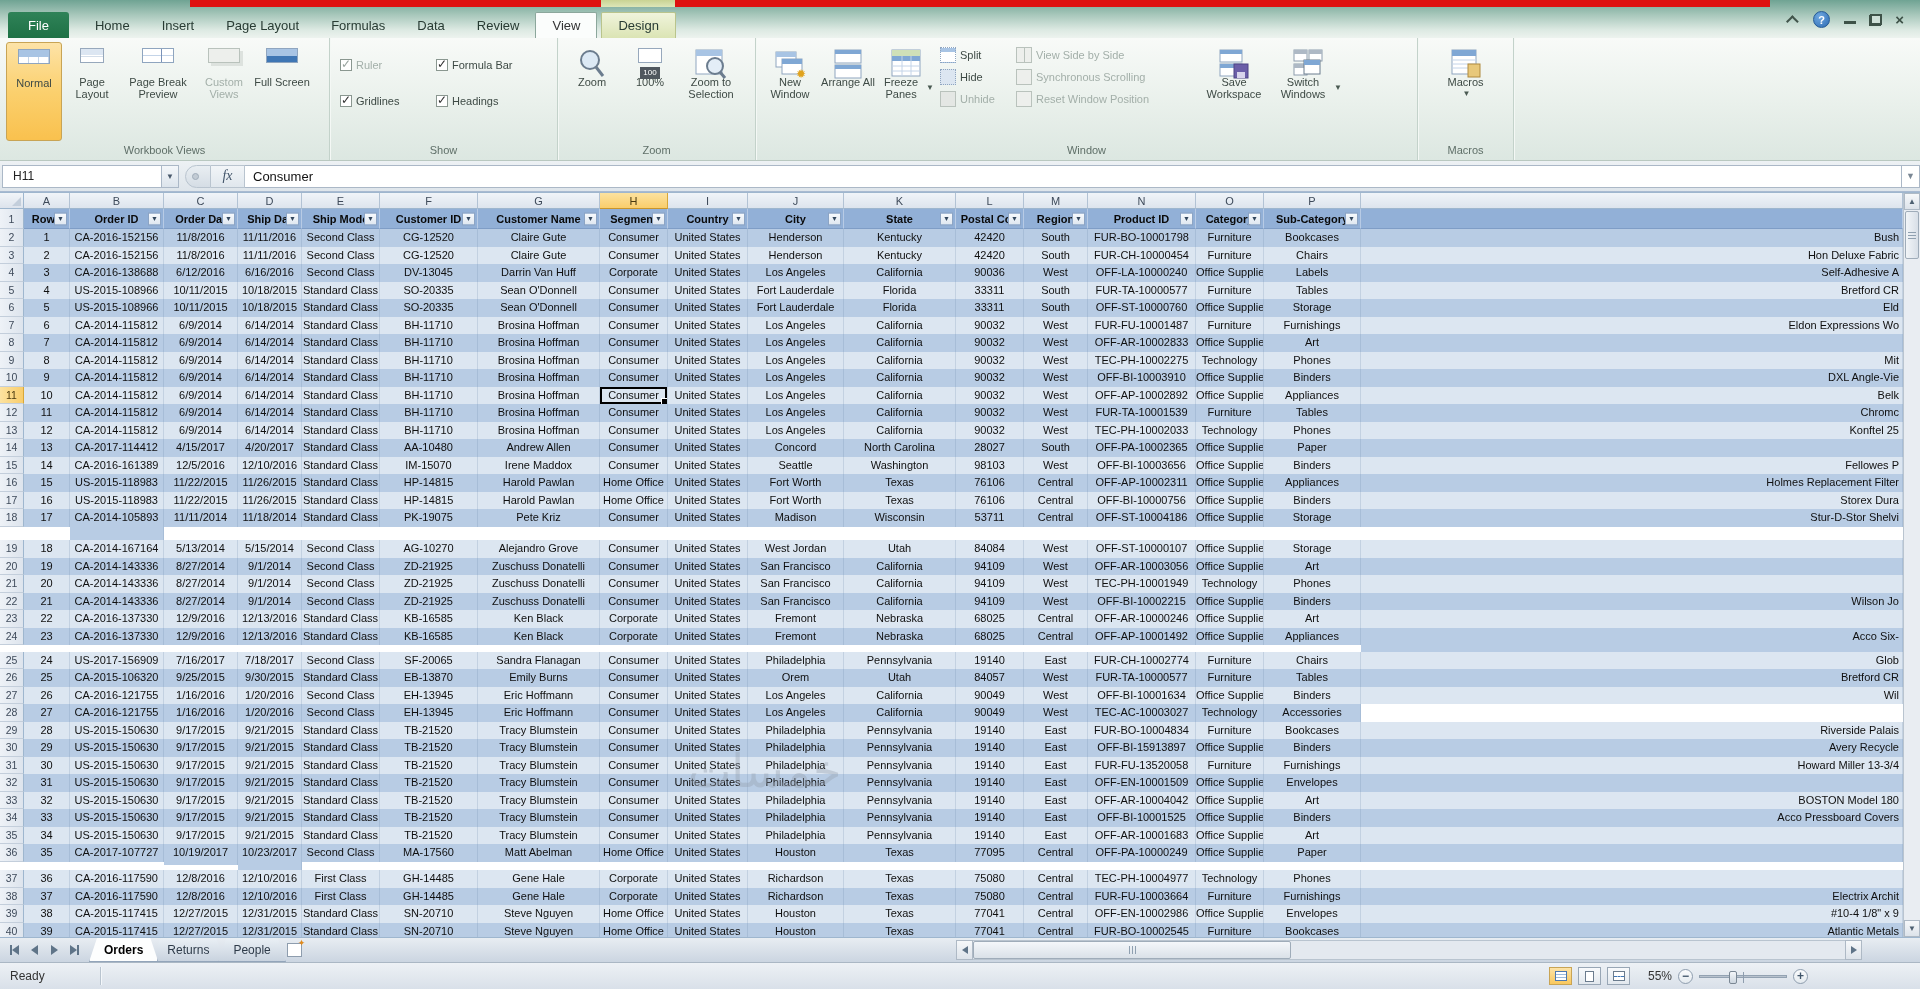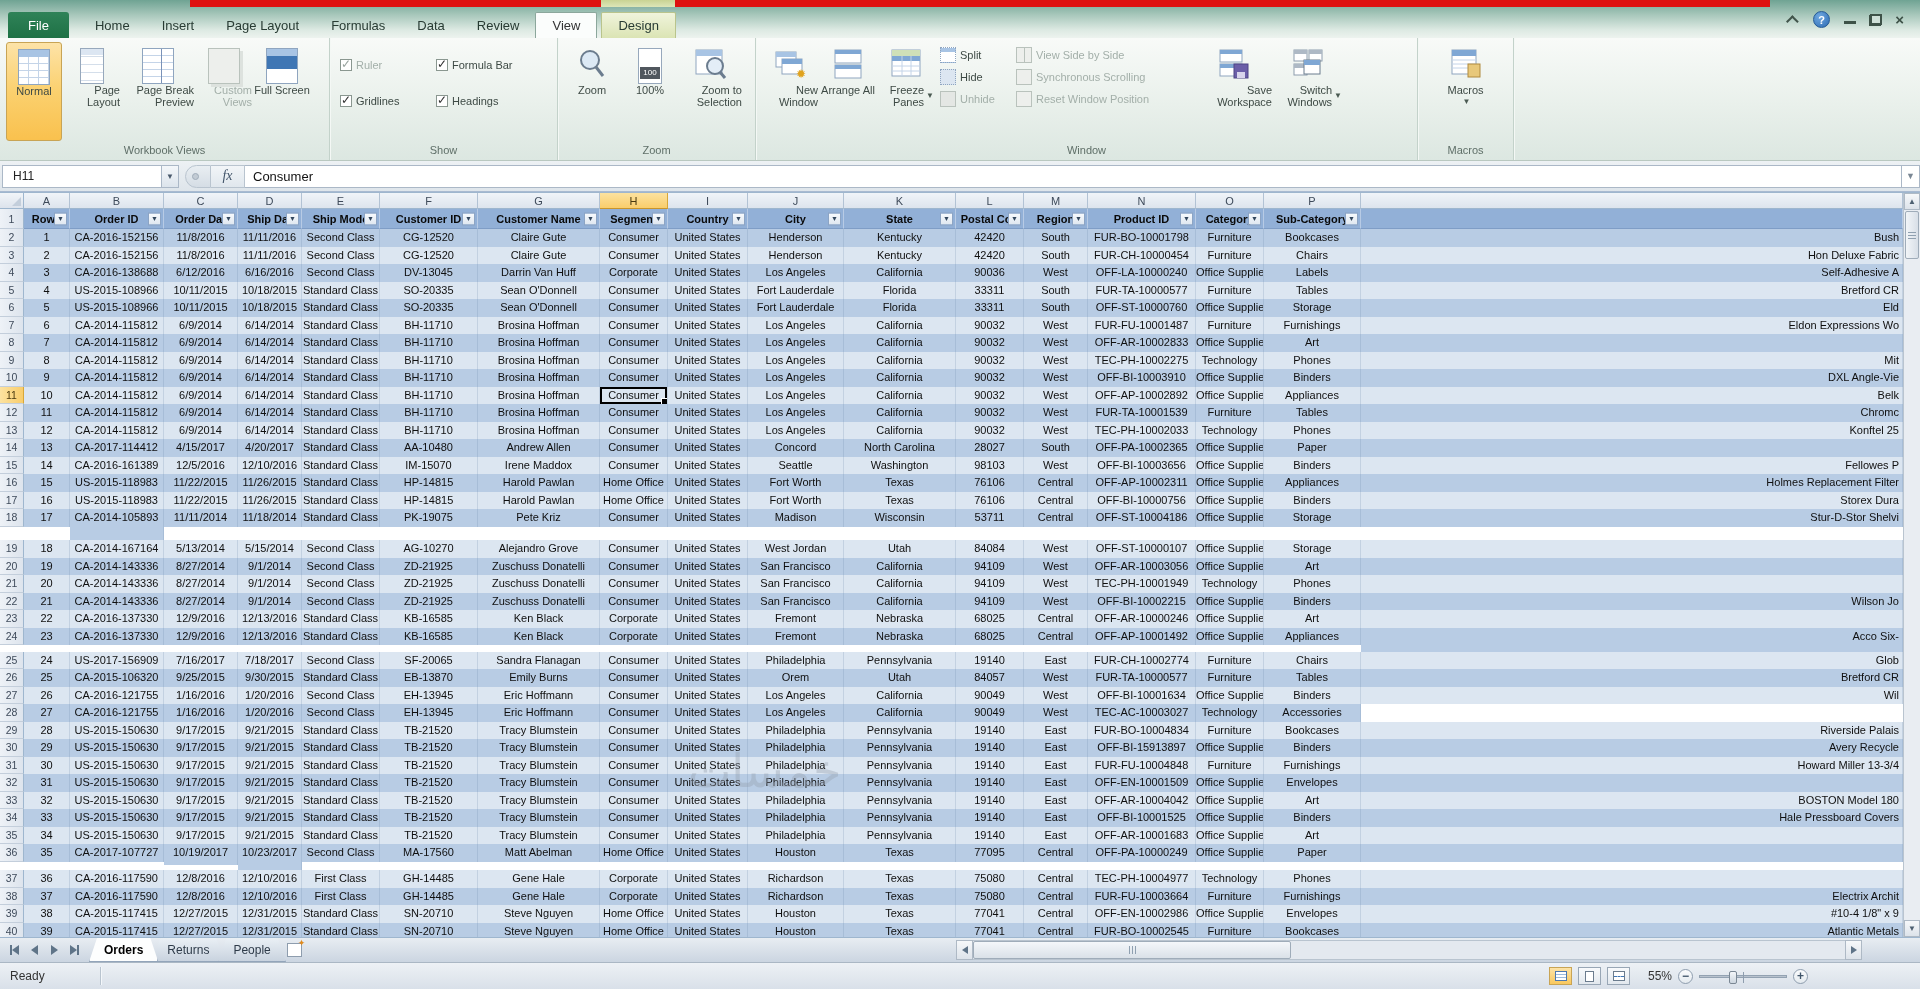--- a/index.html
+++ b/index.html
@@ -35,25 +35,25 @@
   .close-btn { color:#3E5248; font-size:15px; font-weight:bold; line-height:10px; }
 
   
   .ribbon { height:123px; flex:none; background:linear-gradient(180deg,#F8FAF8,#E9F0EB 55%,#DCE7E1);
     border-bottom:1px solid #B9C8C0; display:flex; }
   .grp { display:flex; flex-direction:column; border-right:1px solid #C3D2CA; box-shadow:1px 0 0 #F4F8F5; }
   .grp-body { flex:1; display:flex; align-items:stretch; padding:4px 6px 2px 6px; gap:2px; }
   .grp-label { height:17px; text-align:center; font-size:11px; color:#5F6F68; line-height:15px; }
   .bigbtn { width:56px; display:flex; flex-direction:column; align-items:center; justify-content:flex-start;
     padding-top:6px; border-radius:3px; font-size:11px; color:#3E4A45; text-align:center; line-height:12px; }
-  .bigbtn .cap { margin-top:0;text-align:right; }
+  .bigbtn .cap { margin-top:13px; }
   .bigbtn.sel { background:linear-gradient(180deg,#FDE3A7,#FBD06E 50%,#F9C14E);
     border:1px solid #C8A455; }
   .bigbtn.dis { color:#A3AFA9; }
-  .ic32 { width:32px; height:36px; position:relative; flex:none; }
+  .ic32 { width:32px; height:15px; position:relative; flex:none; }
   
   .ic-sheet { background:#fff; border:1px solid #8FA5BF;
     background-image:linear-gradient(180deg,#A8C4E4 0 7px,transparent 7px),
       repeating-linear-gradient(180deg,transparent 0 6px,#C4D4E8 6px 7px),
       repeating-linear-gradient(90deg,transparent 0 9px,#C4D4E8 9px 10px); }
   .ic-page { background:#fff; border:1px solid #97A8BC; width:24px !important; margin:0 auto;
     background-image:linear-gradient(180deg,#DCE6F2 0 6px,transparent 6px),
       repeating-linear-gradient(180deg,transparent 0 7px,#D4DEEA 7px 8px); }
   .ic-mag svg, .icsvg svg { display:block; }
   .smallrow { display:flex; align-items:center; gap:4px; font-size:11px; color:#3E4A45;
@@ -1060,21 +1060,21 @@
           <div class="dcell" style="width: 64px; height: 17.5px; line-height: 17.5px;">9/21/2015</div>
           <div class="dcell" style="width: 78px; height: 17.5px; line-height: 17.5px;">Standard Class</div>
           <div class="dcell" style="width: 98px; height: 17.5px; line-height: 17.5px;">TB-21520</div>
           <div class="dcell" style="width: 122px; height: 17.5px; line-height: 17.5px;">Tracy Blumstein</div>
           <div class="dcell" style="width: 68px; height: 17.5px; line-height: 17.5px;">Consumer</div>
           <div class="dcell" style="width: 80px; height: 17.5px; line-height: 17.5px;">United States</div>
           <div class="dcell" style="width: 96px; height: 17.5px; line-height: 17.5px;">Philadelphia</div>
           <div class="dcell" style="width: 112px; height: 17.5px; line-height: 17.5px;">Pennsylvania</div>
           <div class="dcell" style="width: 68px; height: 17.5px; line-height: 17.5px;">19140</div>
           <div class="dcell" style="width: 64px; height: 17.5px; line-height: 17.5px;">East</div>
-          <div class="dcell" style="width: 108px; height: 17.5px; line-height: 17.5px;">FUR-FU-10004848</div>
+          <div class="dcell" style="width: 108px; height: 17.5px; line-height: 17.5px;">FUR-FU-13520058</div>
           <div class="dcell" style="width: 68px; height: 17.5px; line-height: 17.5px;">Furniture</div>
           <div class="dcell" style="width: 97px; height: 17.5px; line-height: 17.5px;">Furnishings</div>
           <div class="dcell pn" style="width: 542px; height: 17.5px; line-height: 17.5px;">Howard Miller 13-3/4</div>
         </div>
         <div class="grow dark">
           <div class="rownum" style="width: 24px; height: 17.5px; line-height: 17.5px;">32</div>
           <div class="dcell" style="width: 46px; height: 17.5px; line-height: 17.5px;">31</div>
           <div class="dcell" style="width: 94px; height: 17.5px; line-height: 17.5px;">US-2015-150630</div>
           <div class="dcell" style="width: 74px; height: 17.5px; line-height: 17.5px;">9/17/2015</div>
           <div class="dcell" style="width: 64px; height: 17.5px; line-height: 17.5px;">9/21/2015</div>
@@ -1123,21 +1123,21 @@
           <div class="dcell" style="width: 122px; height: 17.5px; line-height: 17.5px;">Tracy Blumstein</div>
           <div class="dcell" style="width: 68px; height: 17.5px; line-height: 17.5px;">Consumer</div>
           <div class="dcell" style="width: 80px; height: 17.5px; line-height: 17.5px;">United States</div>
           <div class="dcell" style="width: 96px; height: 17.5px; line-height: 17.5px;">Philadelphia</div>
           <div class="dcell" style="width: 112px; height: 17.5px; line-height: 17.5px;">Pennsylvania</div>
           <div class="dcell" style="width: 68px; height: 17.5px; line-height: 17.5px;">19140</div>
           <div class="dcell" style="width: 64px; height: 17.5px; line-height: 17.5px;">East</div>
           <div class="dcell" style="width: 108px; height: 17.5px; line-height: 17.5px;">OFF-BI-10001525</div>
           <div class="dcell" style="width: 68px; height: 17.5px; line-height: 17.5px;">Office Supplies</div>
           <div class="dcell" style="width: 97px; height: 17.5px; line-height: 17.5px;">Binders</div>
-          <div class="dcell pn" style="width: 542px; height: 17.5px; line-height: 17.5px;">Hale Pressboard Covers</div>
+          <div class="dcell pn" style="width: 542px; height: 17.5px; line-height: 17.5px;">Acco Pressboard Covers</div>
         </div>
         <div class="grow light">
           <div class="rownum" style="width: 24px; height: 17.5px; line-height: 17.5px;">35</div>
           <div class="dcell" style="width: 46px; height: 17.5px; line-height: 17.5px;">34</div>
           <div class="dcell" style="width: 94px; height: 17.5px; line-height: 17.5px;">US-2015-150630</div>
           <div class="dcell" style="width: 74px; height: 17.5px; line-height: 17.5px;">9/17/2015</div>
           <div class="dcell" style="width: 64px; height: 17.5px; line-height: 17.5px;">9/21/2015</div>
           <div class="dcell" style="width: 78px; height: 17.5px; line-height: 17.5px;">Standard Class</div>
           <div class="dcell" style="width: 98px; height: 17.5px; line-height: 17.5px;">TB-21520</div>
           <div class="dcell" style="width: 122px; height: 17.5px; line-height: 17.5px;">Tracy Blumstein</div>

